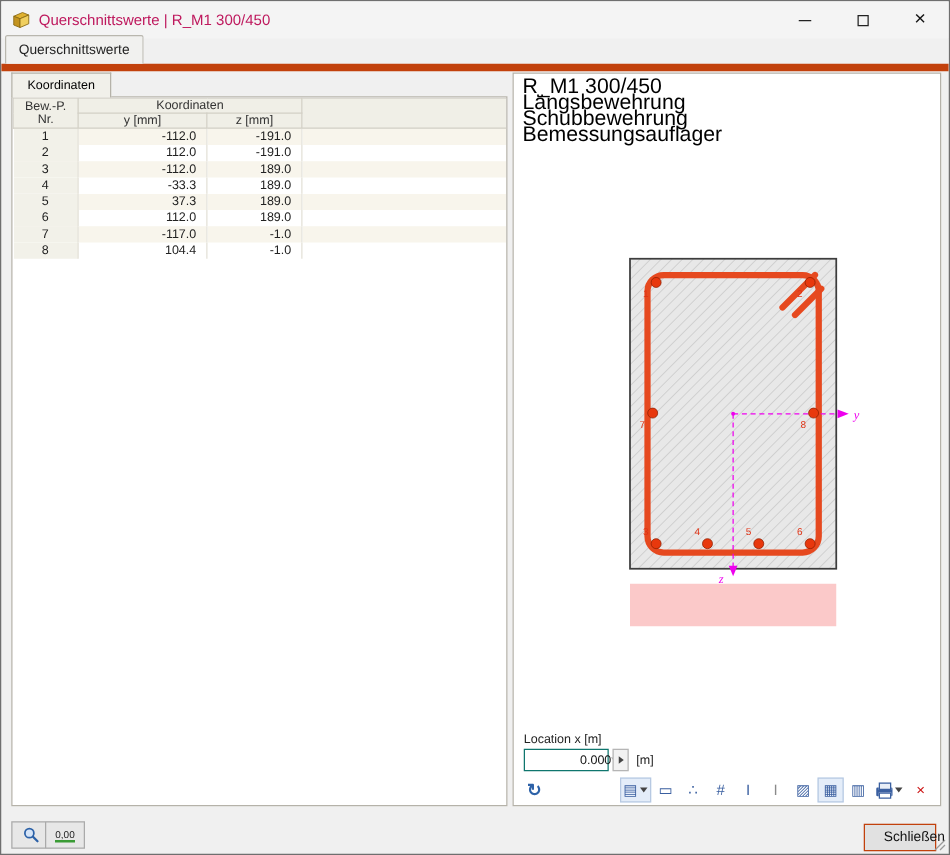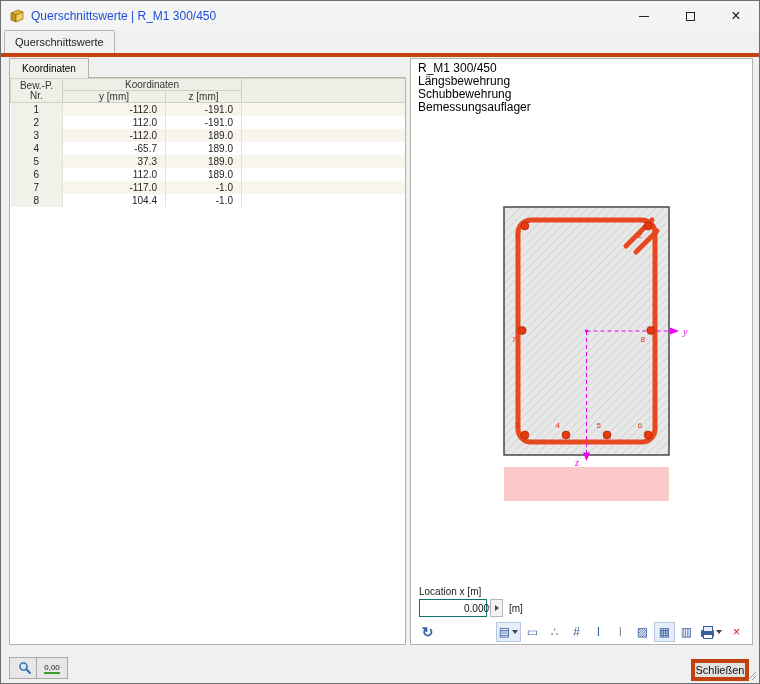--- a/index.html
+++ b/index.html
@@ -3,49 +3,49 @@
 <meta charset="utf-8">
 <style>
   *{margin:0;padding:0;box-sizing:border-box;}
   html,body{width:760px;height:684px;}
   body{font-family:"Liberation Sans",sans-serif;background:#e4e4e4;-webkit-font-smoothing:antialiased;}
   .window{position:relative;width:760px;height:684px;background:#f0f0f0;border:1px solid #6f6f6f;overflow:hidden;}
 
   
   .titlebar{position:absolute;top:0;left:0;right:0;height:30px;background:#f4f4f4;display:flex;align-items:center;}
   .app-icon{margin:0 6px 0 8px;flex:0 0 auto;}
-  .title{font-size:12px;color:#1d4ed8;}
+  .title{font-size:12px;color:#be185d;}
   .tb-buttons{margin-left:auto;display:flex;height:100%;}
   .tb-btn{width:46px;height:100%;display:flex;align-items:center;justify-content:center;background:transparent;border:none;cursor:pointer;}
   .min-glyph{display:block;width:10px;border-top:1px solid #222;}
   .max-glyph{display:block;width:9px;height:9px;border:1px solid #222;background:transparent;}
   .close-glyph{font-size:16px;line-height:1;color:#111;}
 
   
-  .tabstrip{position:absolute;top:30px;left:0;right:0;height:26px;background:#f0f0f0;border-bottom:4px solid #c2410c;display:flex;align-items:flex-end;padding-left:3px;}
+  .tabstrip{position:absolute;top:30px;left:0;right:0;height:26px;background:#f0f0f0;border-bottom:6px solid #c2410c;display:flex;align-items:flex-end;padding-left:3px;}
   .tab{font-size:11px;padding:5px 10px;border:1px solid #b9b7ae;border-bottom:none;background:#f1f1ef;margin-right:1px;border-radius:2px 2px 0 0;cursor:pointer;color:#222;font-family:inherit;}
   .tab.active{background:#f1e751;}
 
   
   .subtab{position:absolute;top:57px;left:8px;height:20px;padding:0 12px;font-size:10px;background:#f1f0ea;border:1px solid #b5b2a9;border-bottom:none;z-index:2;cursor:pointer;font-family:inherit;}
   .table-wrap{position:absolute;top:76px;left:8px;width:397px;height:568px;background:#fff;border:1px solid #b5b2a9;overflow:hidden;}
   .coord-table{border-collapse:collapse;width:100%;font-size:10px;table-layout:fixed;color:#222;}
   .coord-table th{background:#f0efe7;border:1px solid #d2cfc5;font-weight:normal;color:#333;padding:0;line-height:11px;height:11px;}
   .coord-table th.th-nr{line-height:10px;height:23px;}
   .coord-table th.th-fill{border-right:none;}
   .coord-table td{padding:0 2px;line-height:13px;height:13px;border-right:1px solid #e4e1d8;overflow:hidden;white-space:nowrap;}
   .row-odd{background:#f8f5ec;}
   .row-even{background:#ffffff;}
   td.c-nr{text-align:center;background:#f2f1e9;}
   td.c-num{text-align:right;padding-right:8px;}
   td.c-fill{border-right:none;}
 
   
   .right-panel{position:absolute;top:57px;left:409px;width:343px;height:587px;background:#fff;border:1px solid #b5b2a9;}
-  .info{position:absolute;top:3px;left:7px;font-size:12px;line-height:13px;color:#000;}
+  .info{position:absolute;top:3px;left:7px;font-size:17px;line-height:13px;color:#000;}
   .info span{display:block;}
   .drawing{position:absolute;top:146px;left:18px;}
   .pt-label{font-size:8px;fill:#e03315;font-family:"Liberation Sans",sans-serif;}
   .axis-label{font-size:10px;fill:#ee00ee;font-style:italic;font-family:"Liberation Serif",serif;}
 
   .loc-label{position:absolute;left:8px;top:527px;font-size:10px;color:#222;}
   .loc-row{position:absolute;left:8px;top:540px;display:flex;align-items:center;height:18px;}
   .combo{display:flex;align-items:center;border:1px solid #0f766e;background:#fff;height:18px;width:68px;cursor:pointer;padding-left:44px;}
   .combo-value{flex:1;text-align:center;font-size:10px;color:#111;}
   .combo-chev{width:14px;height:100%;display:flex;align-items:center;justify-content:center;}
@@ -63,21 +63,21 @@
   .icons-right{margin-left:auto;display:flex;gap:1px;align-items:center;}
   .printer-icon{position:relative;width:13px;height:7px;background:#3a5fa0;border-radius:1px;margin-top:2px;}
   .printer-icon:before{content:"";position:absolute;left:2px;top:-4px;width:8px;height:4px;background:#e8eef7;border:1px solid #3a5fa0;}
   .printer-icon:after{content:"";position:absolute;left:2px;top:4px;width:8px;height:3px;background:#fff;border:1px solid #3a5fa0;}
 
   
   .fbtn{position:absolute;width:32px;height:22px;background:#e7e7e7;border:1px solid #aaa;display:flex;align-items:center;justify-content:center;cursor:pointer;}
   .fbtn1{left:8px;top:656px;}
   .fbtn2{left:35px;top:656px;}
   .decimal-text{font-size:8px;color:#222;border-bottom:2px solid #3a9b35;line-height:9px;}
-  .close-btn{position:absolute;left:690px;top:658px;width:58px;height:22px;font-size:11px;color:#111;background:#e1e1e1;border:4px solid #c2410c;cursor:pointer;font-family:inherit;}
+  .close-btn{position:absolute;left:690px;top:658px;width:58px;height:22px;font-size:11px;color:#111;background:#e1e1e1;border:1px solid #c2410c;cursor:pointer;font-family:inherit;padding-left:15px;}
   .grip{position:absolute;right:2px;bottom:2px;}
 </style>
 </head>
 <body>
 
 <div class="window">
 
   <div class="titlebar">
     <svg class="app-icon" width="16" height="16" viewBox="0 0 16 16">
       <polygon points="2,5 9,2 14,4 7,7" fill="#e0b12f" stroke="#8a6a14" stroke-width="0.7"></polygon>
@@ -139,21 +139,21 @@
             <td class="c-fill"></td>
           </tr>
           <tr class="row-odd">
             <td class="c-nr">3</td>
             <td class="c-num">-112.0</td>
             <td class="c-num">189.0</td>
             <td class="c-fill"></td>
           </tr>
           <tr class="row-even">
             <td class="c-nr">4</td>
-            <td class="c-num">-65.7</td>
+            <td class="c-num">-33.3</td>
             <td class="c-num">189.0</td>
             <td class="c-fill"></td>
           </tr>
           <tr class="row-odd">
             <td class="c-nr">5</td>
             <td class="c-num">37.3</td>
             <td class="c-num">189.0</td>
             <td class="c-fill"></td>
           </tr>
           <tr class="row-even">

